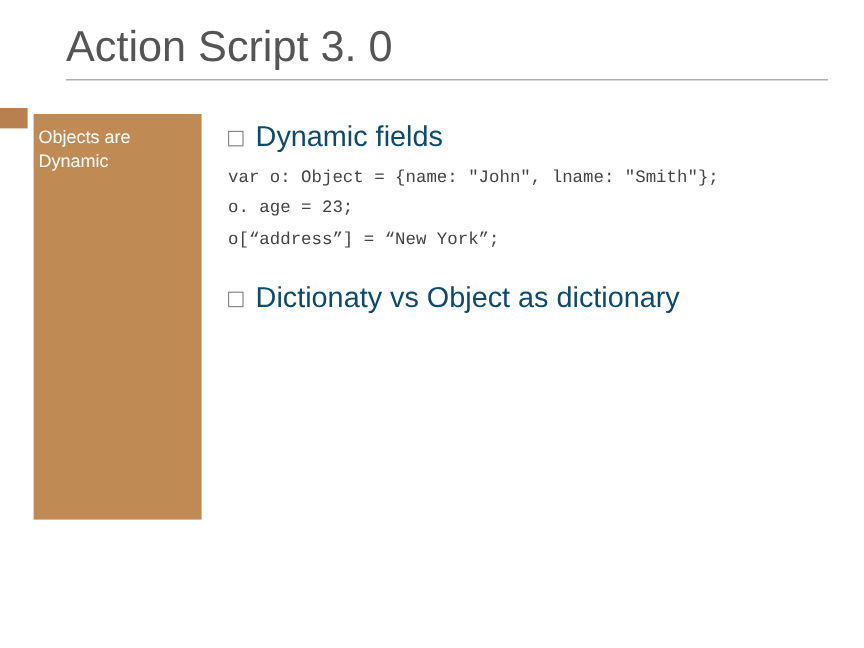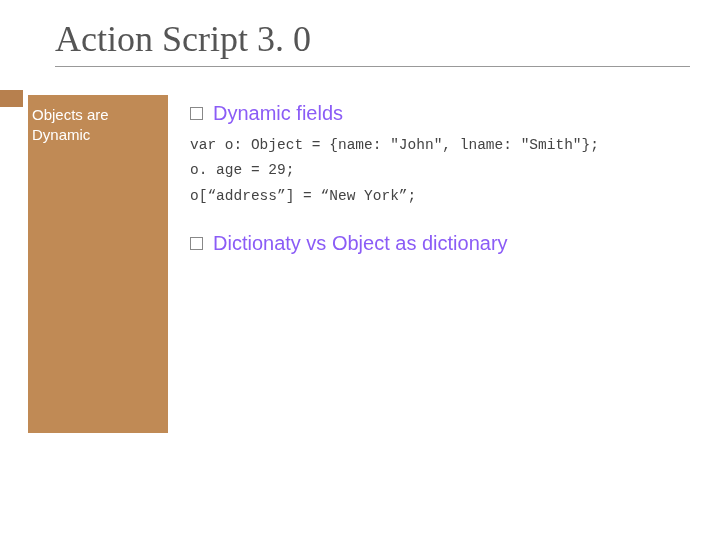--- a/index.html
+++ b/index.html
@@ -17,21 +17,20 @@
     width: 720px;
     height: 540px;
     box-sizing: border-box;
     padding: 18px 30px 0 55px;
   }
   .title {
     font-size: 36px;
     color: #555;
     font-weight: 400;
     margin: 0 0 6px 0;
-    font-family: Liberation Serif, serif;
   }
   .underline {
     border-bottom: 1px solid #999;
     margin: 0 0 28px 0;
   }
   .accent-wrap {
     position: absolute;
     left: 0;
     top: 90px;
   }
@@ -68,22 +67,22 @@
   }
   .bullet {
     width: 11px;
     height: 11px;
     border: 1.5px solid #888;
     margin-right: 10px;
     margin-top: 6px;
     flex: 0 0 auto;
   }
   .bullet-text {
-    font-size: 20px;
-    color: #8b5cf6;
+    font-size: 24px;
+    color: #0c4a6e;
   }
   .code {
     font-family: "Courier New", Courier, monospace;
     font-size: 14.5px;
     color: #444;
     white-space: pre;
     line-height: 1.75;
     margin: 2px 0 22px 0;
   }
 </style>
@@ -106,21 +105,21 @@
       <div>Dynamic</div>
     </div>
 
     <div class="content">
 
       <div class="bullet-row">
         <div class="bullet"></div>
         <div class="bullet-text">Dynamic fields</div>
       </div>
       <div class="code">var o: Object = {name: "John", lname: "Smith"};
-o. age = 29;
+o. age = 23;
 o[“address”] = “New York”;</div>
 
       <div class="bullet-row">
         <div class="bullet"></div>
         <div class="bullet-text">Dictionaty vs Object as dictionary</div>
       </div>
 
     </div>
   </div>
 </div>

